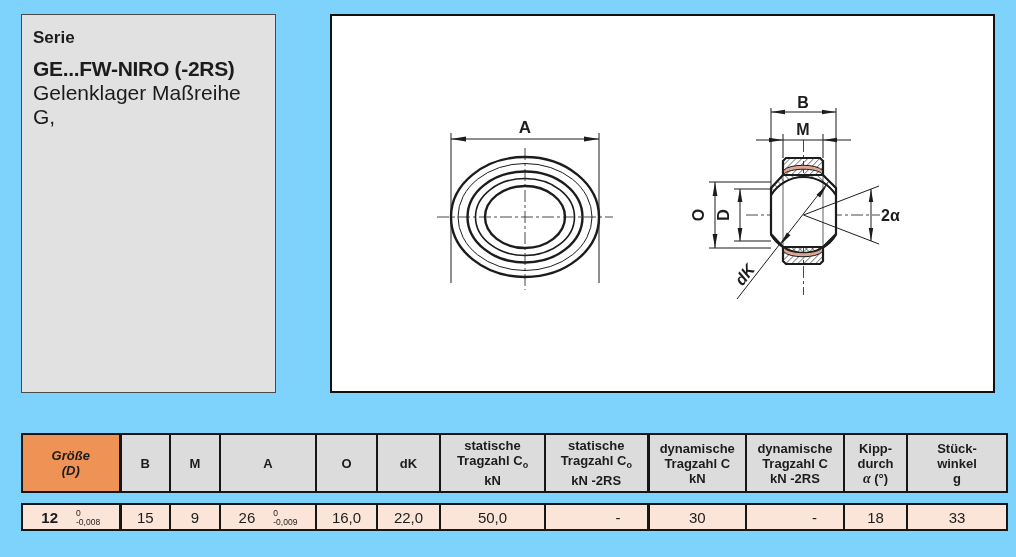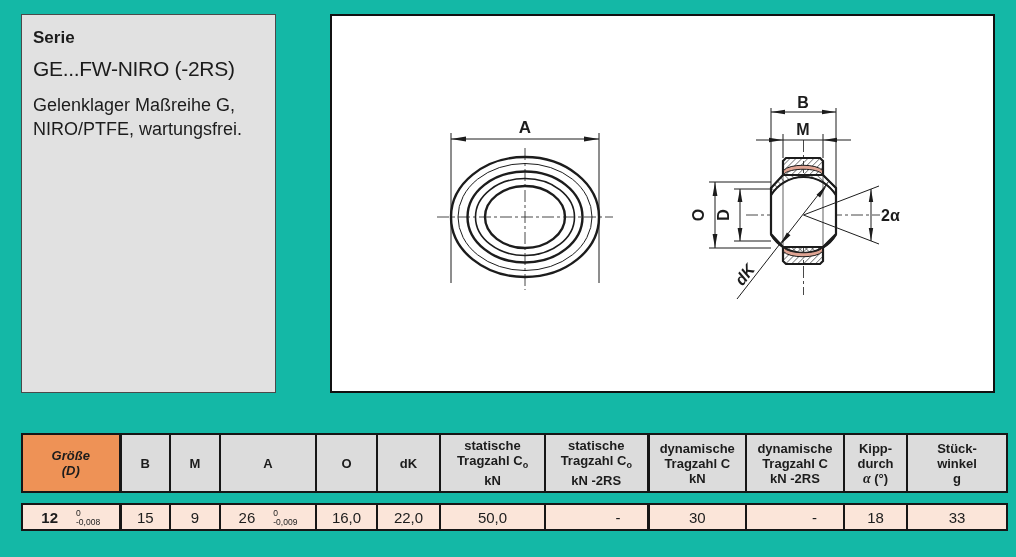--- a/index.html
+++ b/index.html
@@ -4,28 +4,28 @@
 <style>
   :root{
     --accent:#ee9256;
     --header-gray:#dcdcdc;
     --row-pink:#fbe5d9;
     --panel-gray:#e1e1e1;
     --ink:#1c1c1c;
   }
   *{box-sizing:border-box;margin:0;padding:0;}
   body{background:#ffffff;font-family:"Liberation Sans",sans-serif;color:var(--ink);}
-  .page{position:relative;width:1016px;height:557px;background:#14b8a6;overflow:hidden;}
+  .page{position:relative;width:1016px;height:557px;background:#7dd3fc;overflow:hidden;}
 
   
   .panel{position:absolute;left:21px;top:14px;width:255px;height:379px;
          background:var(--panel-gray);border:1px solid #4a4a4a;padding:13px 11px;}
   .panel-label{font-size:17px;font-weight:bold;}
-  .panel-title{font-size:21px;font-weight:normal;letter-spacing:-0.3px;margin-top:9px;white-space:nowrap;}
-  .panel-desc{margin-top:12px;font-size:18px;line-height:24px;}
+  .panel-title{font-size:21px;font-weight:bold;letter-spacing:-0.3px;margin-top:9px;white-space:nowrap;}
+  .panel-desc{margin-top:0;font-size:21px;line-height:24px;}
   .panel-note{position:absolute;left:11px;bottom:14px;font-size:17px;line-height:24px;}
 
   
   .frame{position:absolute;left:330px;top:14px;width:665px;height:379px;
          border:2px solid #111;background:#fff;}
   .frame svg{position:absolute;left:0;top:0;}
 
   
   .table-wrap{position:absolute;left:21px;top:433px;}
   table{border-collapse:collapse;table-layout:fixed;}
@@ -49,21 +49,20 @@
 </head>
 <body>
 
 <div class="page">
 
   <div class="panel">
     <div class="panel-label">Serie</div>
     <div class="panel-title">GE...FW-NIRO (-2RS)</div>
     <div class="panel-desc">
       <div>Gelenklager Maßreihe G,</div>
-      <div>NIRO/PTFE, wartungsfrei.</div>
     </div>
     <div class="panel-note">
     </div>
   </div>
 
   <div class="frame">
     <svg width="661" height="375" viewBox="0 0 661 375">
       <defs>
         <pattern id="hatchBody" width="4.6" height="4.6" patternUnits="userSpaceOnUse" patternTransform="rotate(-45)">
           <line x1="0" y1="0" x2="0" y2="4.6" stroke="#1c1c1c" stroke-width="1"></line>

